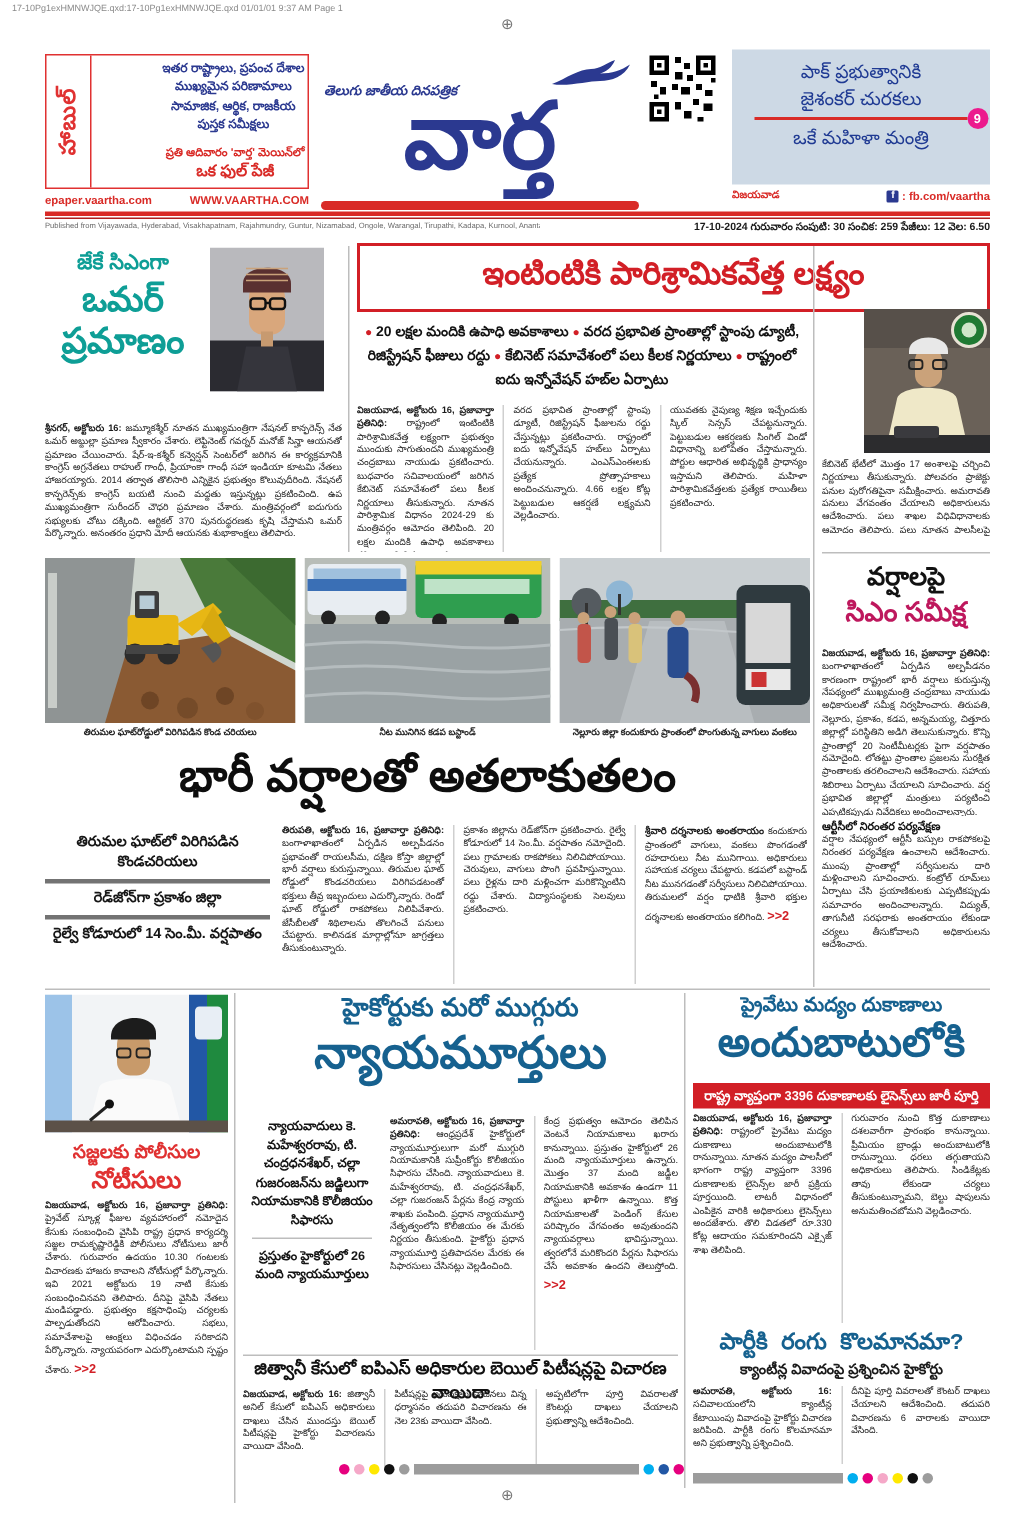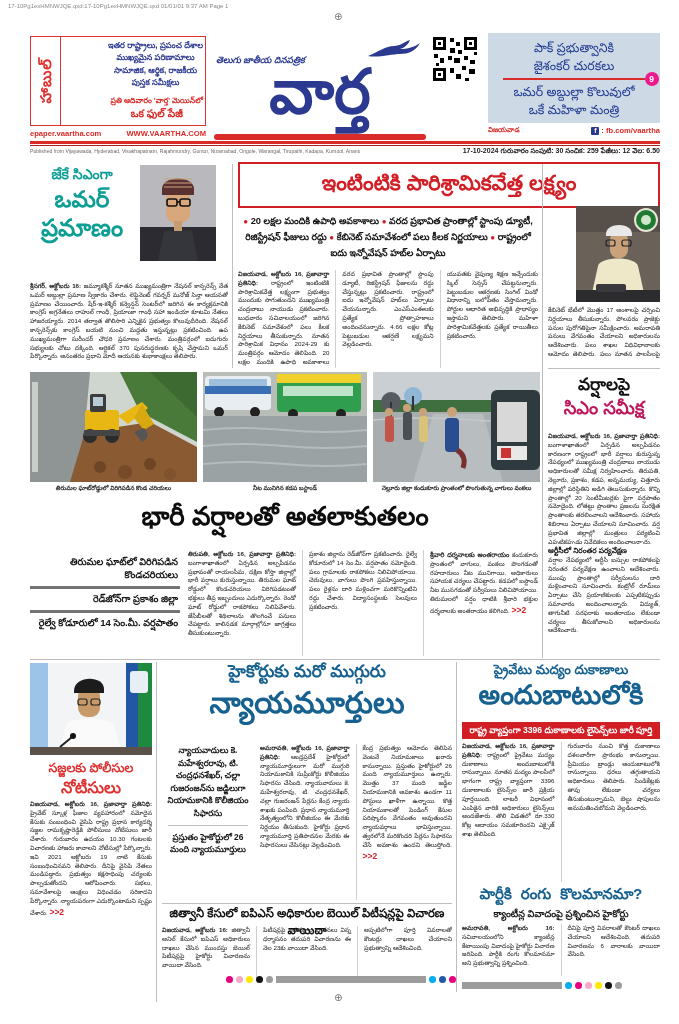--- a/index.html
+++ b/index.html
@@ -61,21 +61,21 @@
   .yellow-sub { background:#ffe800; color:#111; font-weight:bold; font-size:8.2px; text-align:center; padding:2px 1px; line-height:1.4; }
 
   
   .ind-box { left:238px; top:162px; width:422px; height:46px; border:2.5px solid #d21f26; display:flex; align-items:center; justify-content:center; }
   .ind-title { color:#d21f26; font-weight:bold; font-size:21px; }
   .bullets { left:238px; top:214px; width:300px; text-align:center; font-size:9.3px; font-weight:bold; color:#111; line-height:1.7; }
   .bdot { color:#d21f26; font-size:8px; }
 
   .caption { font-size:6px; font-weight:bold; color:#222; text-align:center; margin-top:1px; }
 
-  .rains-title { left:30px; top:501px; width:510px; text-align:center; font-size:26px; font-weight:bold; color:#0d0d0d; }
+  .rains-title { left:30px; top:501px; width:510px; text-align:center; font-size:30px; font-weight:bold; color:#0d0d0d; }
   .deck { text-align:center; font-weight:bold; color:#151515; }
   .deck-item { font-size:9.6px; line-height:1.35; padding:4px 2px; }
   .deck-item + .deck-item { border-top:3px solid #737373; }
   .mini-sub { font-weight:bold; font-size:6.6px; }
 
   .saj-title { color:#e03131; font-weight:bold; font-size:12.5px; text-align:center; line-height:1.35; }
 
   .blue-h1 { color:#16618f; font-weight:bold; text-align:center; }
   .judges-deck { text-align:center; font-weight:bold; font-size:8.4px; line-height:1.5; color:#141414; }
   .red-banner { background:#d21f26; color:#fff; font-weight:bold; font-size:8.6px; text-align:center; padding:3px 2px; line-height:1.3; }
@@ -152,21 +152,20 @@
     <rect x="42" y="16" width="3" height="3" fill="#000"></rect>
       <rect x="33" y="42" width="4" height="3" fill="#000"></rect>
   </svg>
 
   <div class="abs teaser">
     <div class="teaser-line">పాక్ ప్రభుత్వానికి</div>
     <div class="teaser-line">జైశంకర్ చురకలు</div>
     <div class="teaser-div">
       <span class="badge9">9</span>
     </div>
-    <div class="teaser-line">ఒమర్ అబ్దుల్లా కొలువులో</div>
     <div class="teaser-line">ఒకే మహిళా మంత్రి</div>
   </div>
   <div class="abs teaser-foot">
     <span class="city">విజయవాడ</span>
     <span class="fbrow">
       <span class="fbicon">f</span>
       <span>: fb.com/vaartha</span>
     </span>
   </div>
 
@@ -305,21 +304,21 @@
     <circle cx="79" cy="40" r="5" fill="#caa27a"></circle>
     <path d="M84 78 Q94 84 90 96" stroke="#7a2f2f" stroke-width="5" fill="none"></path>
     <rect x="118" y="18" width="49" height="80" rx="6" fill="#2f3a3f"></rect>
     <rect x="124" y="30" width="30" height="40" fill="#d8d8d8"></rect>
     <rect x="124" y="74" width="30" height="14" fill="#e8e8e8"></rect>
     <rect x="128" y="76" width="10" height="10" fill="#c33"></rect>
   </svg>
   <div class="abs caption" style="left:373px; top:484px; width:167px;">నెల్లూరు జిల్లా కందుకూరు ప్రాంతంలో పొంగుతున్న వాగులు వంకలు</div>
 
   <div class="abs rains-title">భారీ వర్షాలతో అతలాకుతలం</div>
-  <div class="abs deck" style="left:30px; top:552px; width:150px;text-align:right;">
+  <div class="abs deck" style="left:30px; top:552px; width:150px;">
     <div class="deck-item">తిరుమల ఘాట్‌లో విరిగిపడిన కొండచరియలు</div>
     <div class="deck-item">రెడ్‌జోన్‌గా ప్రకాశం జిల్లా</div>
     <div class="deck-item">రైల్వే కోడూరులో 14 సెం.మీ. వర్షపాతం</div>
   </div>
   <div class="abs cols" style="left:188px; top:550px; width:350px; height:106px; overflow:hidden;">
     <div class="col body-text"><span class="dl">తిరుపతి, అక్టోబరు 16, ప్రజావార్తా ప్రతినిధి:</span> <span>బంగాళాఖాతంలో ఏర్పడిన అల్పపీడనం ప్రభావంతో రాయలసీమ, దక్షిణ కోస్తా జిల్లాల్లో భారీ వర్షాలు కురుస్తున్నాయి. తిరుమల ఘాట్ రోడ్డులో కొండచరియలు విరిగిపడటంతో భక్తులు తీవ్ర ఇబ్బందులు ఎదుర్కొన్నారు. రెండో ఘాట్ రోడ్డులో రాకపోకలు నిలిపివేశారు. జేసీబీలతో శిథిలాలను తొలగించే పనులు చేపట్టారు. కాలినడక మార్గాల్లోనూ జాగ్రత్తలు తీసుకుంటున్నారు.</span></div>
     <div class="col body-text">ప్రకాశం జిల్లాను రెడ్‌జోన్‌గా ప్రకటించారు. రైల్వే కోడూరులో 14 సెం.మీ. వర్షపాతం నమోదైంది. పలు గ్రామాలకు రాకపోకలు నిలిచిపోయాయి. చెరువులు, వాగులు పొంగి ప్రవహిస్తున్నాయి. పలు రైళ్లను దారి మళ్లించగా మరికొన్నింటిని రద్దు చేశారు. విద్యాసంస్థలకు సెలవులు ప్రకటించారు.</div>
     <div class="col body-text">
       <span class="mini-sub">శ్రీవారి దర్శనాలకు అంతరాయం</span>
       <span>కందుకూరు ప్రాంతంలో వాగులు, వంకలు పొంగడంతో రహదారులు నీట మునిగాయి. అధికారులు సహాయక చర్యలు చేపట్టారు. కడపలో బస్టాండ్ నీట మునగడంతో సర్వీసులు నిలిచిపోయాయి. తిరుమలలో వర్షం ధాటికి శ్రీవారి భక్తుల దర్శనాలకు అంతరాయం కలిగింది.</span> <span class="jump">&gt;&gt;2</span>

